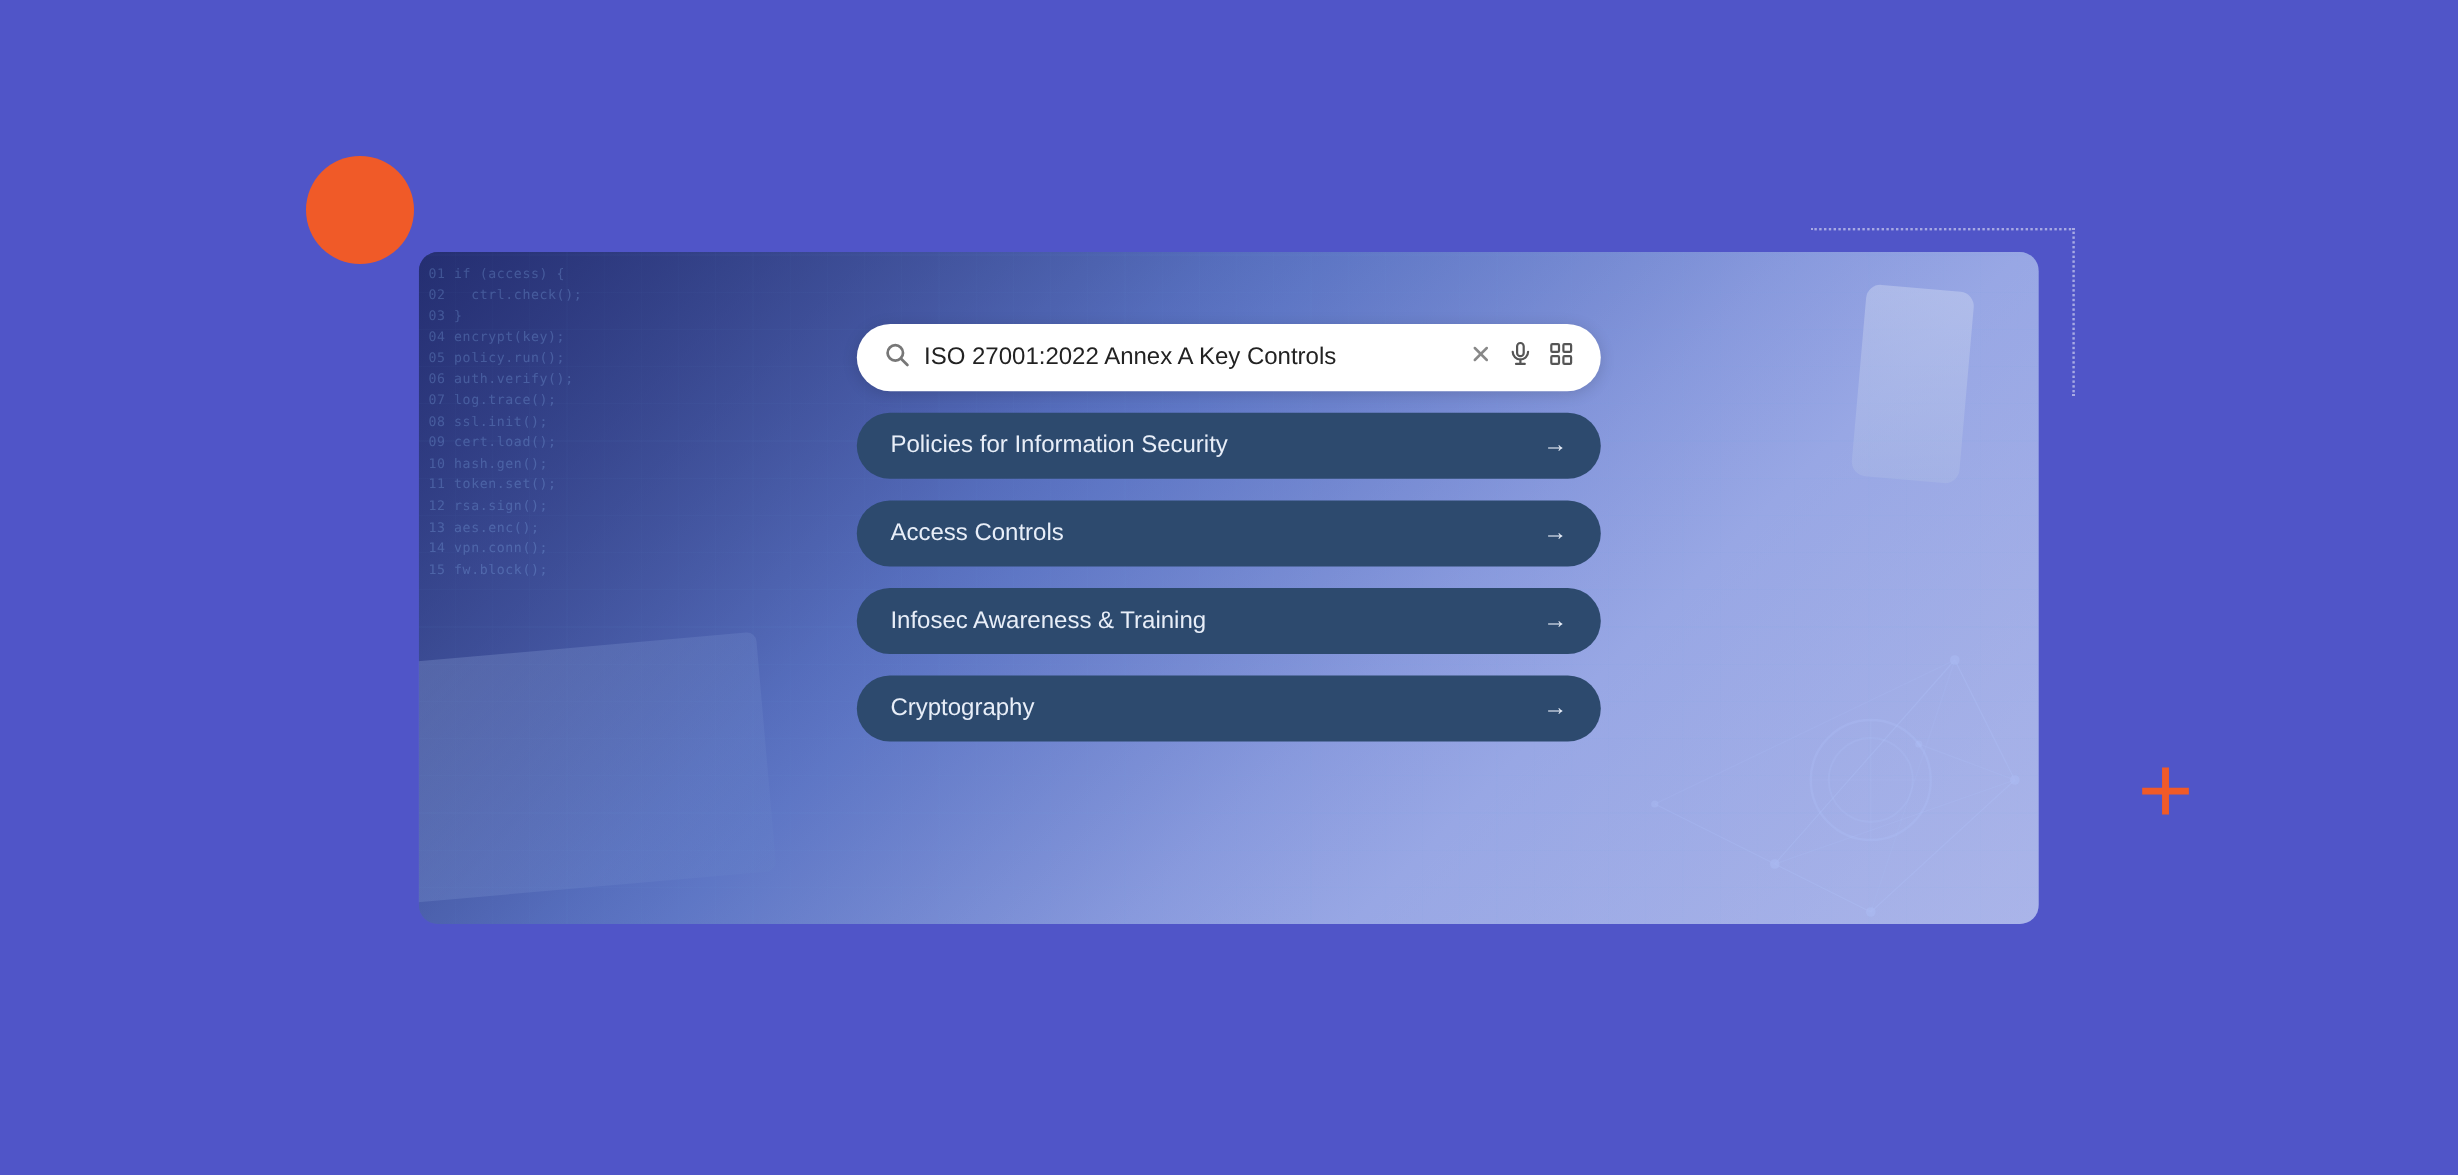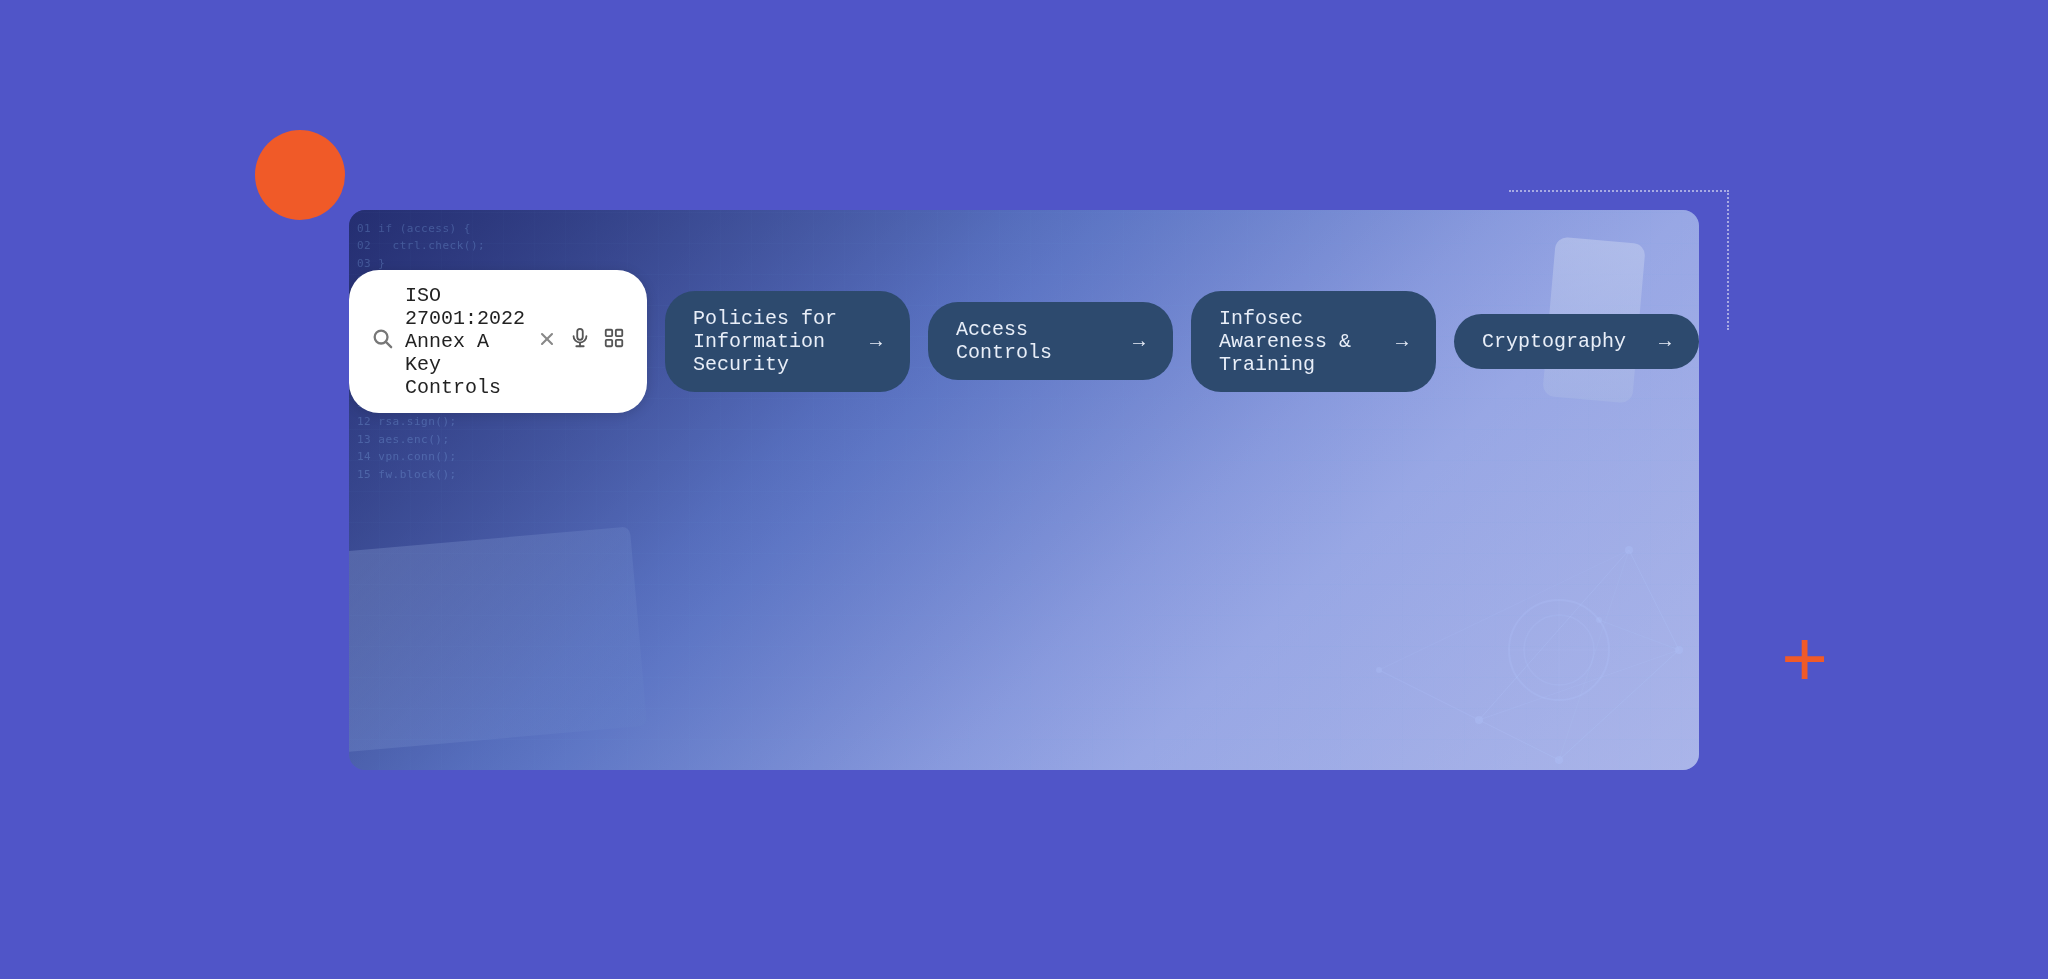--- a/index.html
+++ b/index.html
@@ -144,25 +144,24 @@
       line-height: 1.6;
       padding: 10px 8px;
       white-space: pre;
       letter-spacing: 0.5px;
     }
 
     .card-content {
       position: relative;
       z-index: 5;
       display: flex;
-      flex-direction: row;
+      flex-direction: column;
       align-items: center;
       padding-top: 60px;
       gap: 18px;
-      font-family: Liberation Mono, monospace;
     }
 
     
     .search-bar {
       display: flex;
       align-items: center;
       background: white;
       border-radius: 30px;
       padding: 14px 22px;
       width: 620px;

